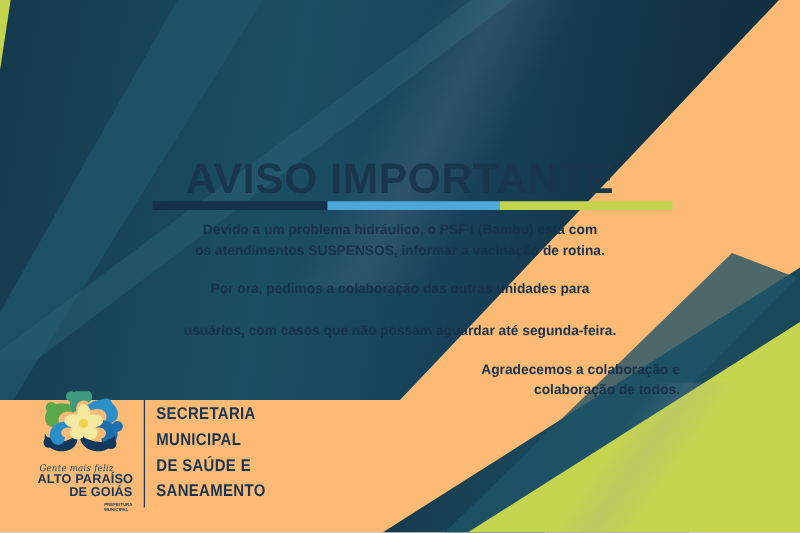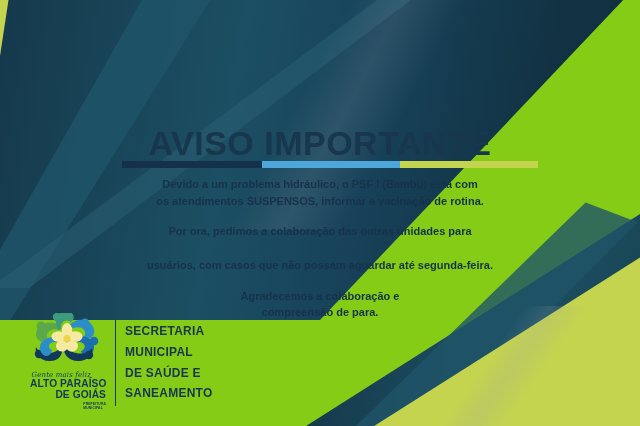--- a/index.html
+++ b/index.html
@@ -6,21 +6,21 @@
   html, body {
     margin: 0;
     padding: 0;
     background: #ffffff;
   }
   #poster {
     position: relative;
     width: 640px;
     height: 426px;
     overflow: hidden;
-    background: #84cc16;
+    background: #fdba74;
     font-family: "Liberation Sans", sans-serif;
     -webkit-font-smoothing: antialiased;
   }
 
   
   .band {
     position: absolute;
     pointer-events: none;
   }
 
@@ -121,21 +121,21 @@
     left: 96px;
     top: 176px;
     width: 448px;
     text-align: center;
     color: #17324a;
     font-size: 11px;
     font-weight: 700;
     line-height: 1.52;
   }
   .copy p { margin: 0 0 14px 0; }
-  .copy p:last-child { margin-bottom: 0; }
+  .copy p:last-child { margin-bottom: 0; text-align: right; }
   .copy .p-thanks { margin-top: 4px; }
 
   
   .logo-lockup {
     position: absolute;
     left: 30px;
     bottom: 14px;
     display: flex;
     align-items: center;
     gap: 9px;
@@ -229,21 +229,21 @@
       <span>Devido a um problema hidráulico, o PSF I (Bambu) está com</span><br>
       <span>os atendimentos SUSPENSOS, informar a vacinação de rotina.</span>
     </p>
     <p>
       <span>Por ora, pedimos a colaboração das outras unidades para</span><br>
       <br>
       <span>usuários, com casos que não possam aguardar até segunda-feira.</span>
     </p>
     <p class="p-thanks">
       <span>Agradecemos a colaboração e</span><br>
-      <span>compreensão de para.</span>
+      <span>colaboração de todos.</span>
     </p>
   </div>
 
   <div class="logo-lockup">
 
     <div class="emblem">
       <svg width="74" height="56" viewBox="0 0 74 56">
 
         <g transform="translate(37,26)">
 

